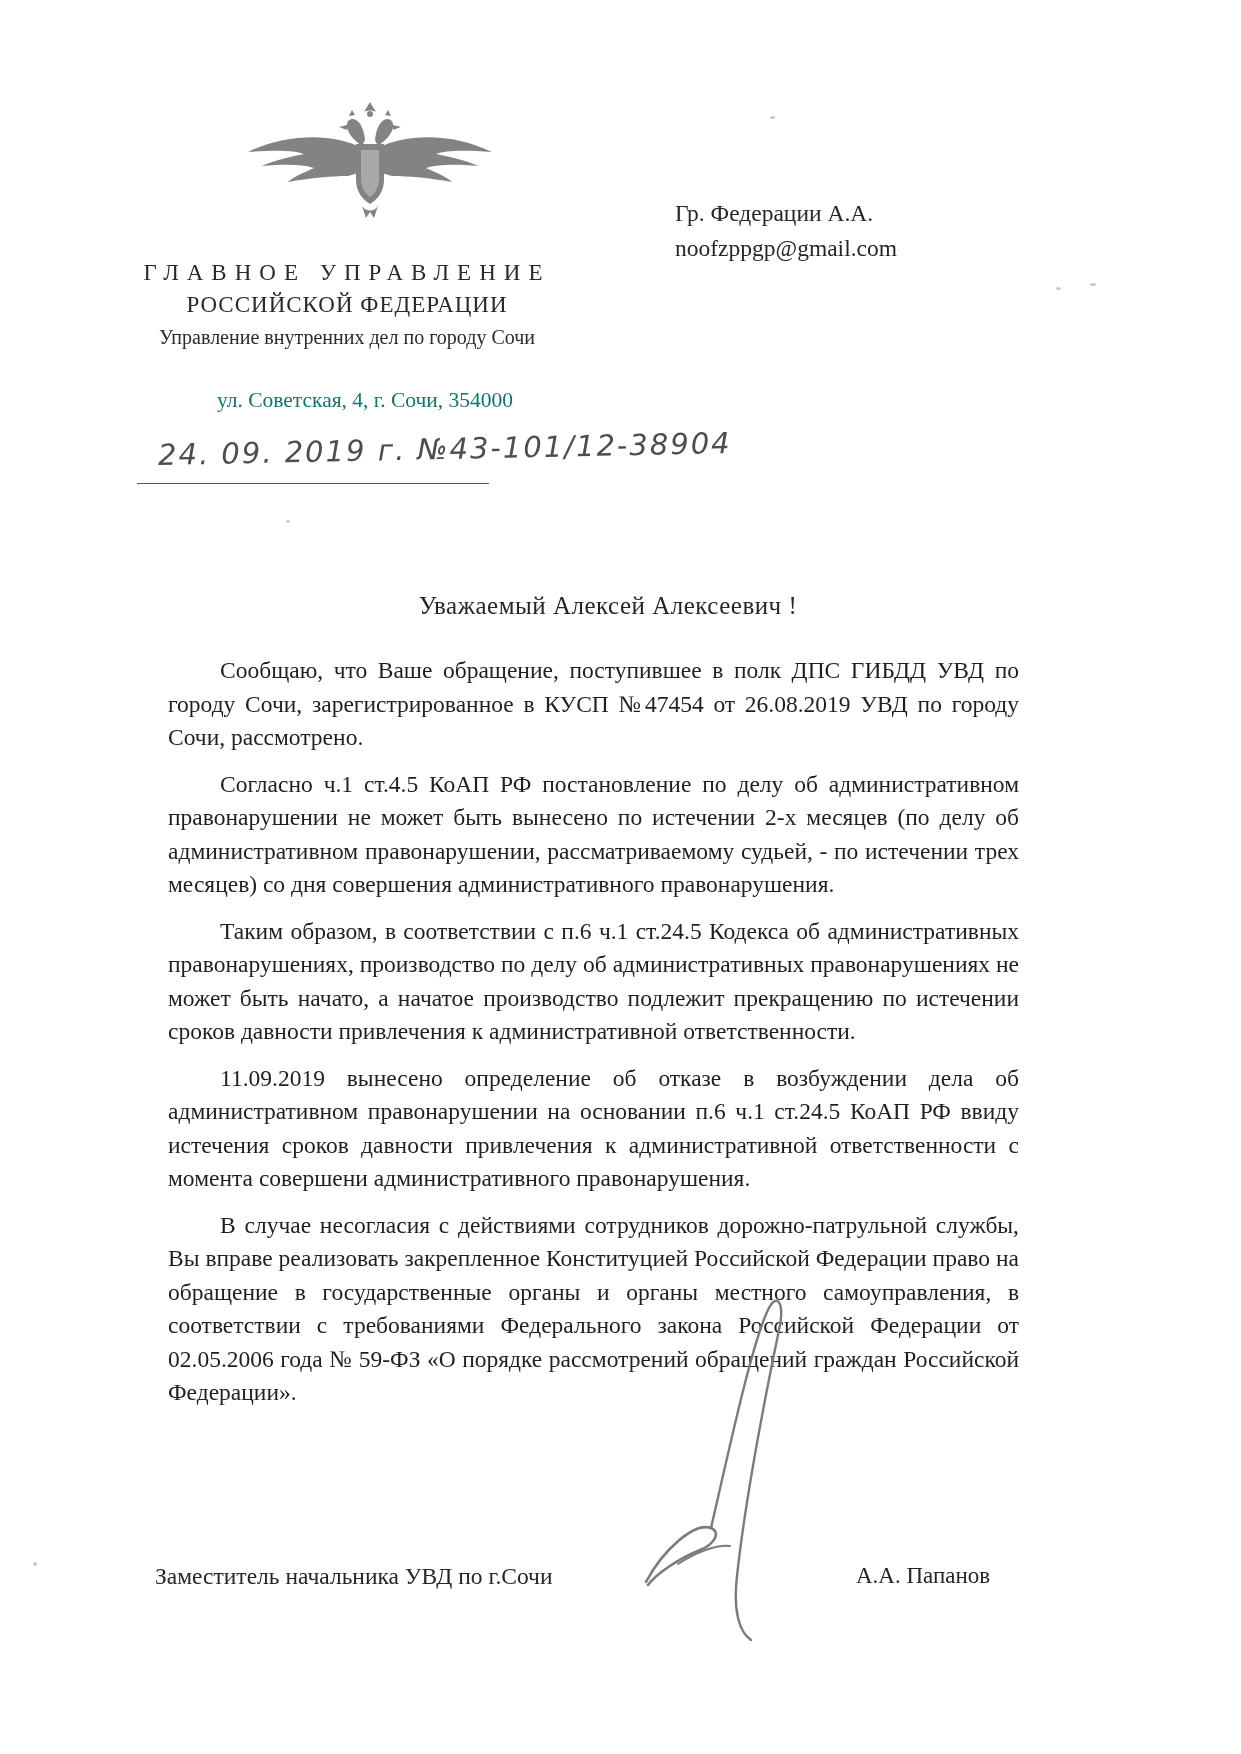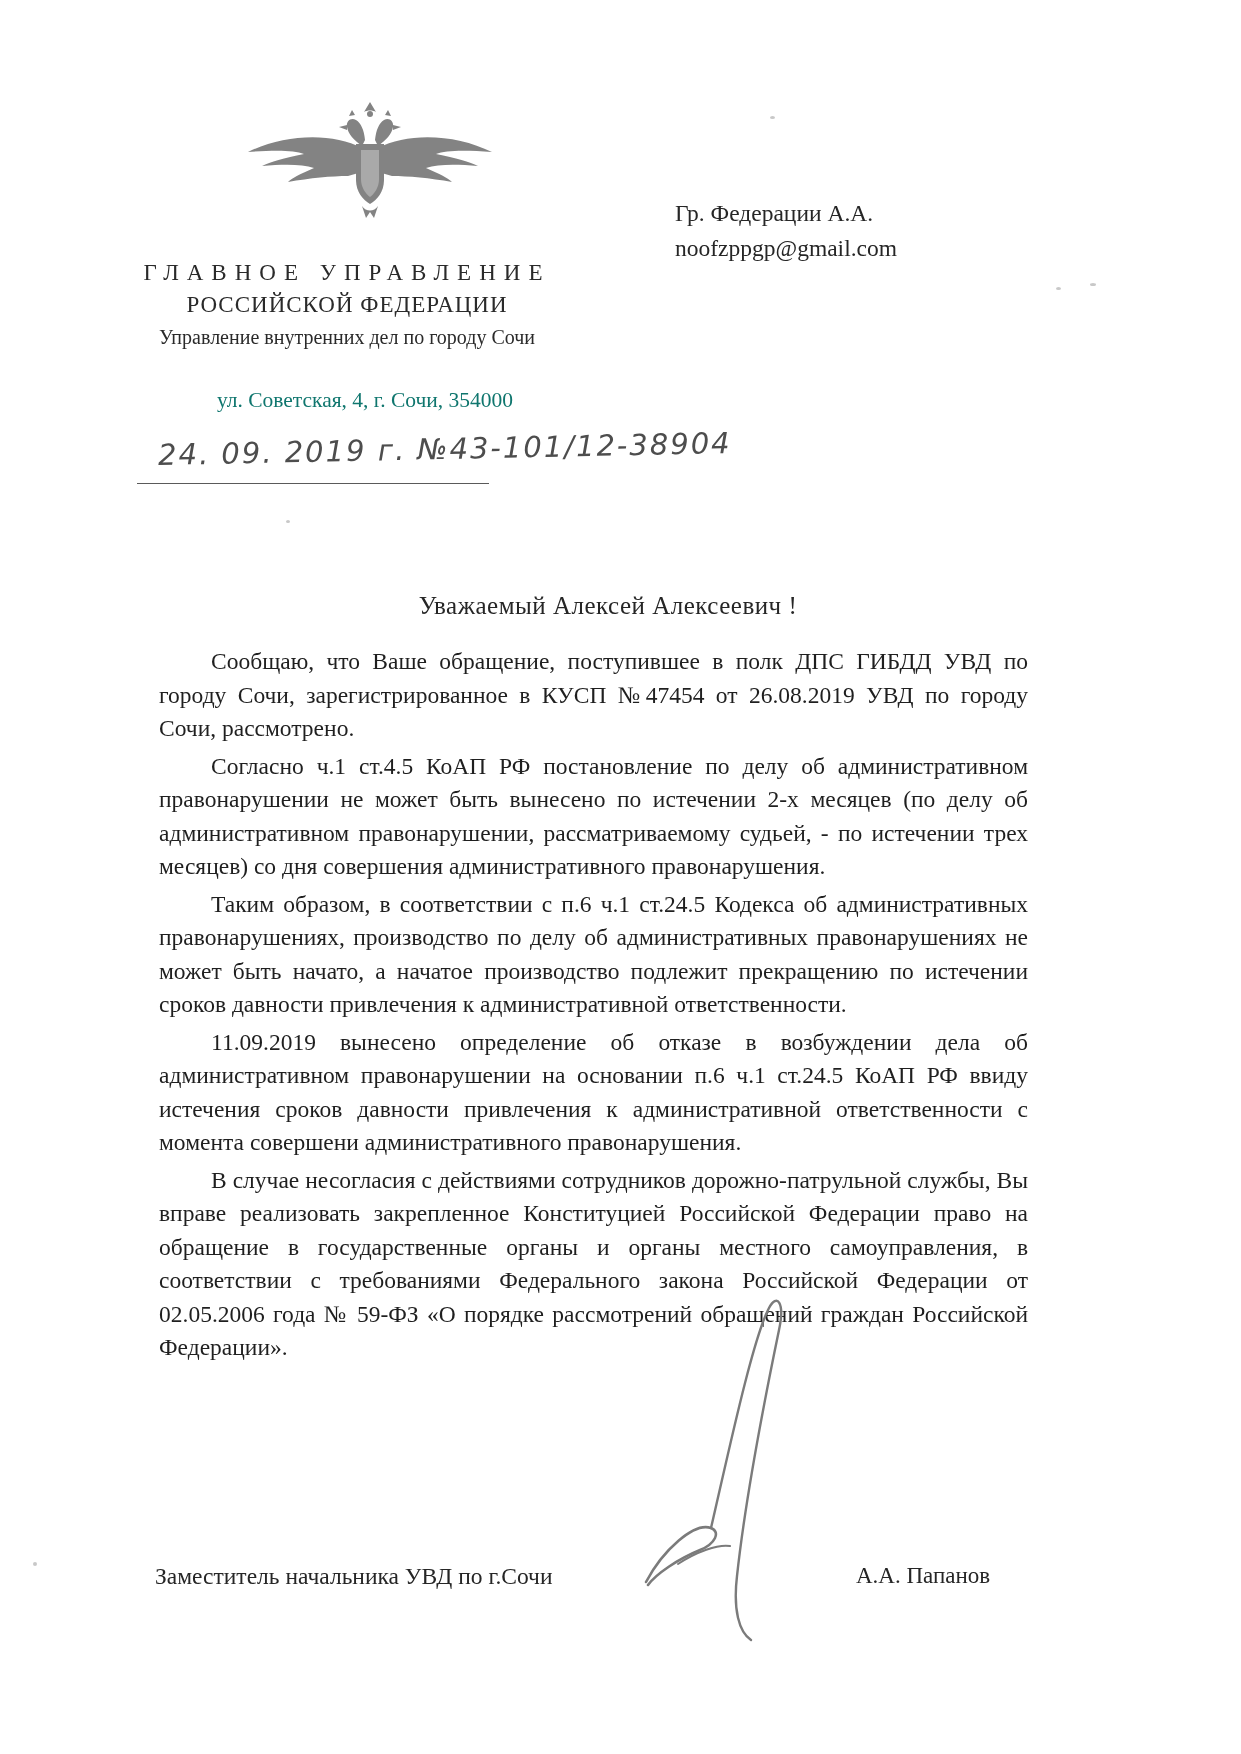--- a/index.html
+++ b/index.html
@@ -112,21 +112,21 @@
     position: absolute;
     left: 155px;
     top: 641px;
     width: 877px;
     font-size: 23.5px;
     line-height: 33.5px;
     text-align: justify;
     color: #1f1f1f;
   }
   .body-text p {
-    margin: 4px;
+    margin: 13px;
     text-indent: 52px;
   }
 
   
   .sig-position {
     position: absolute;
     left: 155px;
     top: 1563px;
     font-size: 23.5px;
     color: #262626;

